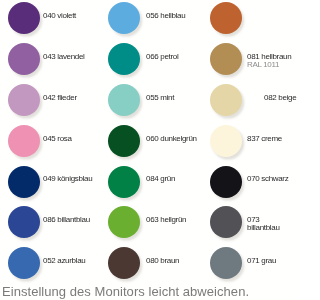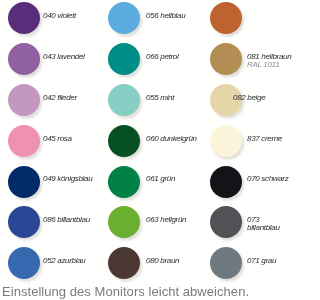--- a/index.html
+++ b/index.html
@@ -18,21 +18,20 @@
     position: relative;
     width: 300px;
     height: 300px;
     background: #fffffe;
     overflow: hidden;
   }
   .swatch-cell {
     position: absolute;
     width: 92px;
     height: 32px;
-    font-style: italic;
   }
   .swatch-dot {
     position: absolute;
     left: 0;
     top: 0;
     width: 32px;
     height: 32px;
     border-radius: 50%;
     box-shadow: 2.2px 2.6px 2.4px rgba(160,152,140,0.30);
   }
@@ -131,21 +130,21 @@
     </div>
     <div class="swatch-cell" style="left:108.2px;top:124.8px">
       <div class="swatch-dot" style="background:#075021"></div>
       <div class="swatch-label" style="left:37.5px">
           <span class="swatch-line1">060 dunkelgrün</span>
       </div>
     </div>
     <div class="swatch-cell" style="left:108.2px;top:165.5px">
       <div class="swatch-dot" style="background:#018145"></div>
       <div class="swatch-label" style="left:37.5px">
-          <span class="swatch-line1">061 grün</span>
+          <span class="swatch-line1">084 grün</span>
       </div>
     </div>
     <div class="swatch-cell" style="left:108.2px;top:206.2px">
       <div class="swatch-dot" style="background:#6AAF30"></div>
       <div class="swatch-label" style="left:37.5px">
           <span class="swatch-line1">063 hellgrün</span>
       </div>
     </div>
     <div class="swatch-cell" style="left:108.2px;top:247.0px">
       <div class="swatch-dot" style="background:#4B3833"></div>
@@ -158,21 +157,21 @@
     </div>
     <div class="swatch-cell" style="left:210.0px;top:43.0px">
       <div class="swatch-dot" style="background:#B28E55"></div>
       <div class="swatch-label" style="left:36.6px">
           <span class="swatch-line1">081 hellbraun</span>
         <span class="swatch-sub">RAL 1011</span>
       </div>
     </div>
     <div class="swatch-cell" style="left:210.0px;top:84.2px">
       <div class="swatch-dot" style="background:#E5D6A8"></div>
-      <div class="swatch-label" style="left:23px">
+      <div class="swatch-label" style="left:54px">
           <span class="swatch-line1">082 beige</span>
       </div>
     </div>
     <div class="swatch-cell" style="left:210.0px;top:124.8px">
       <div class="swatch-dot" style="background:#FCF5DC"></div>
       <div class="swatch-label" style="left:36.6px">
           <span class="swatch-line1">837 creme</span>
       </div>
     </div>
     <div class="swatch-cell" style="left:210.0px;top:165.5px">

